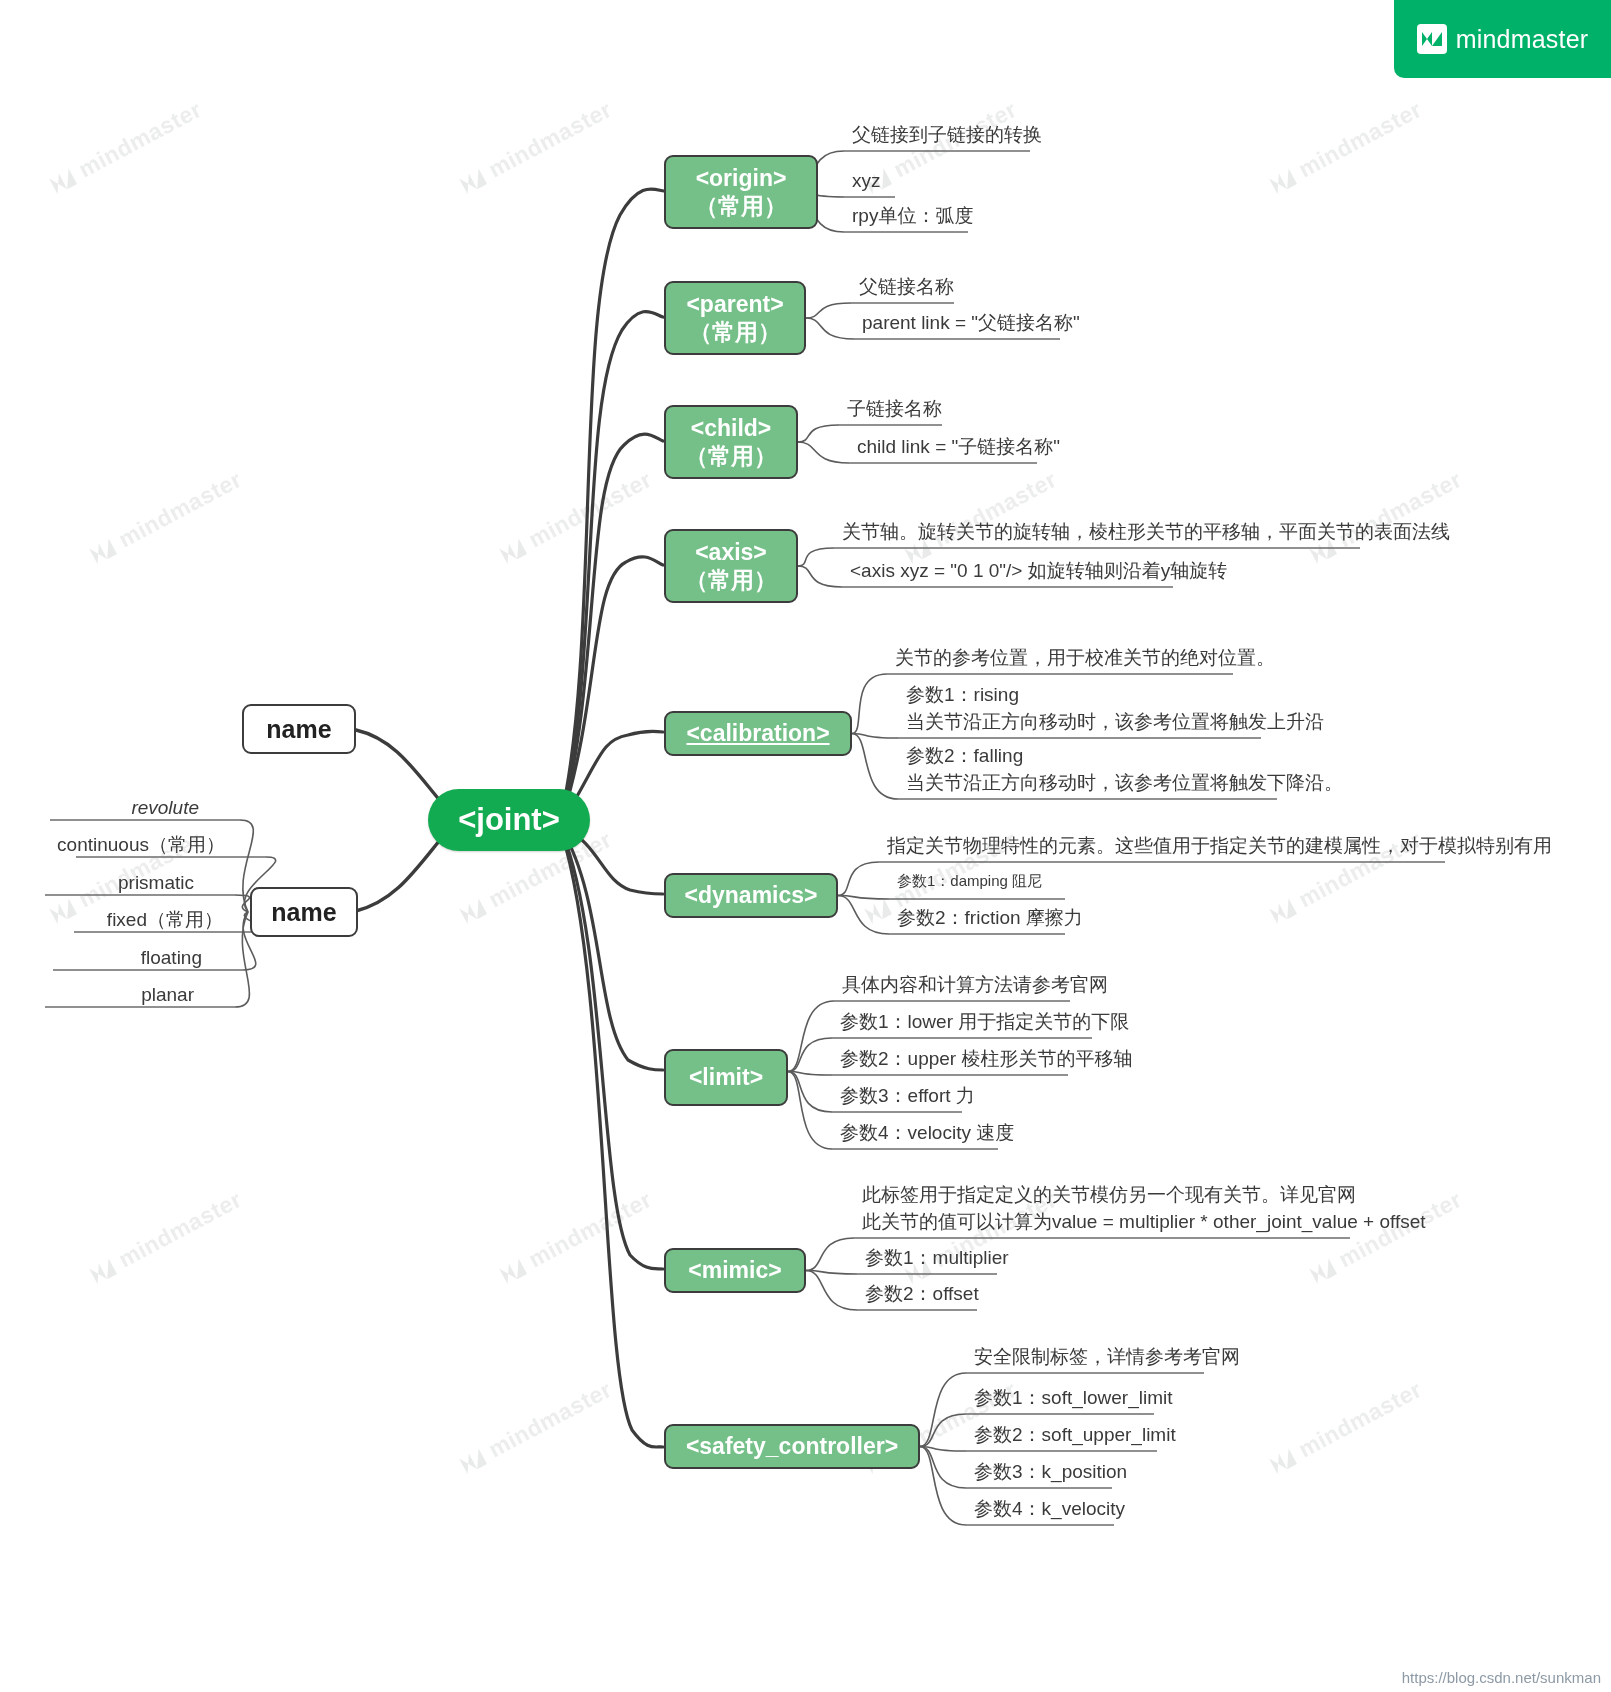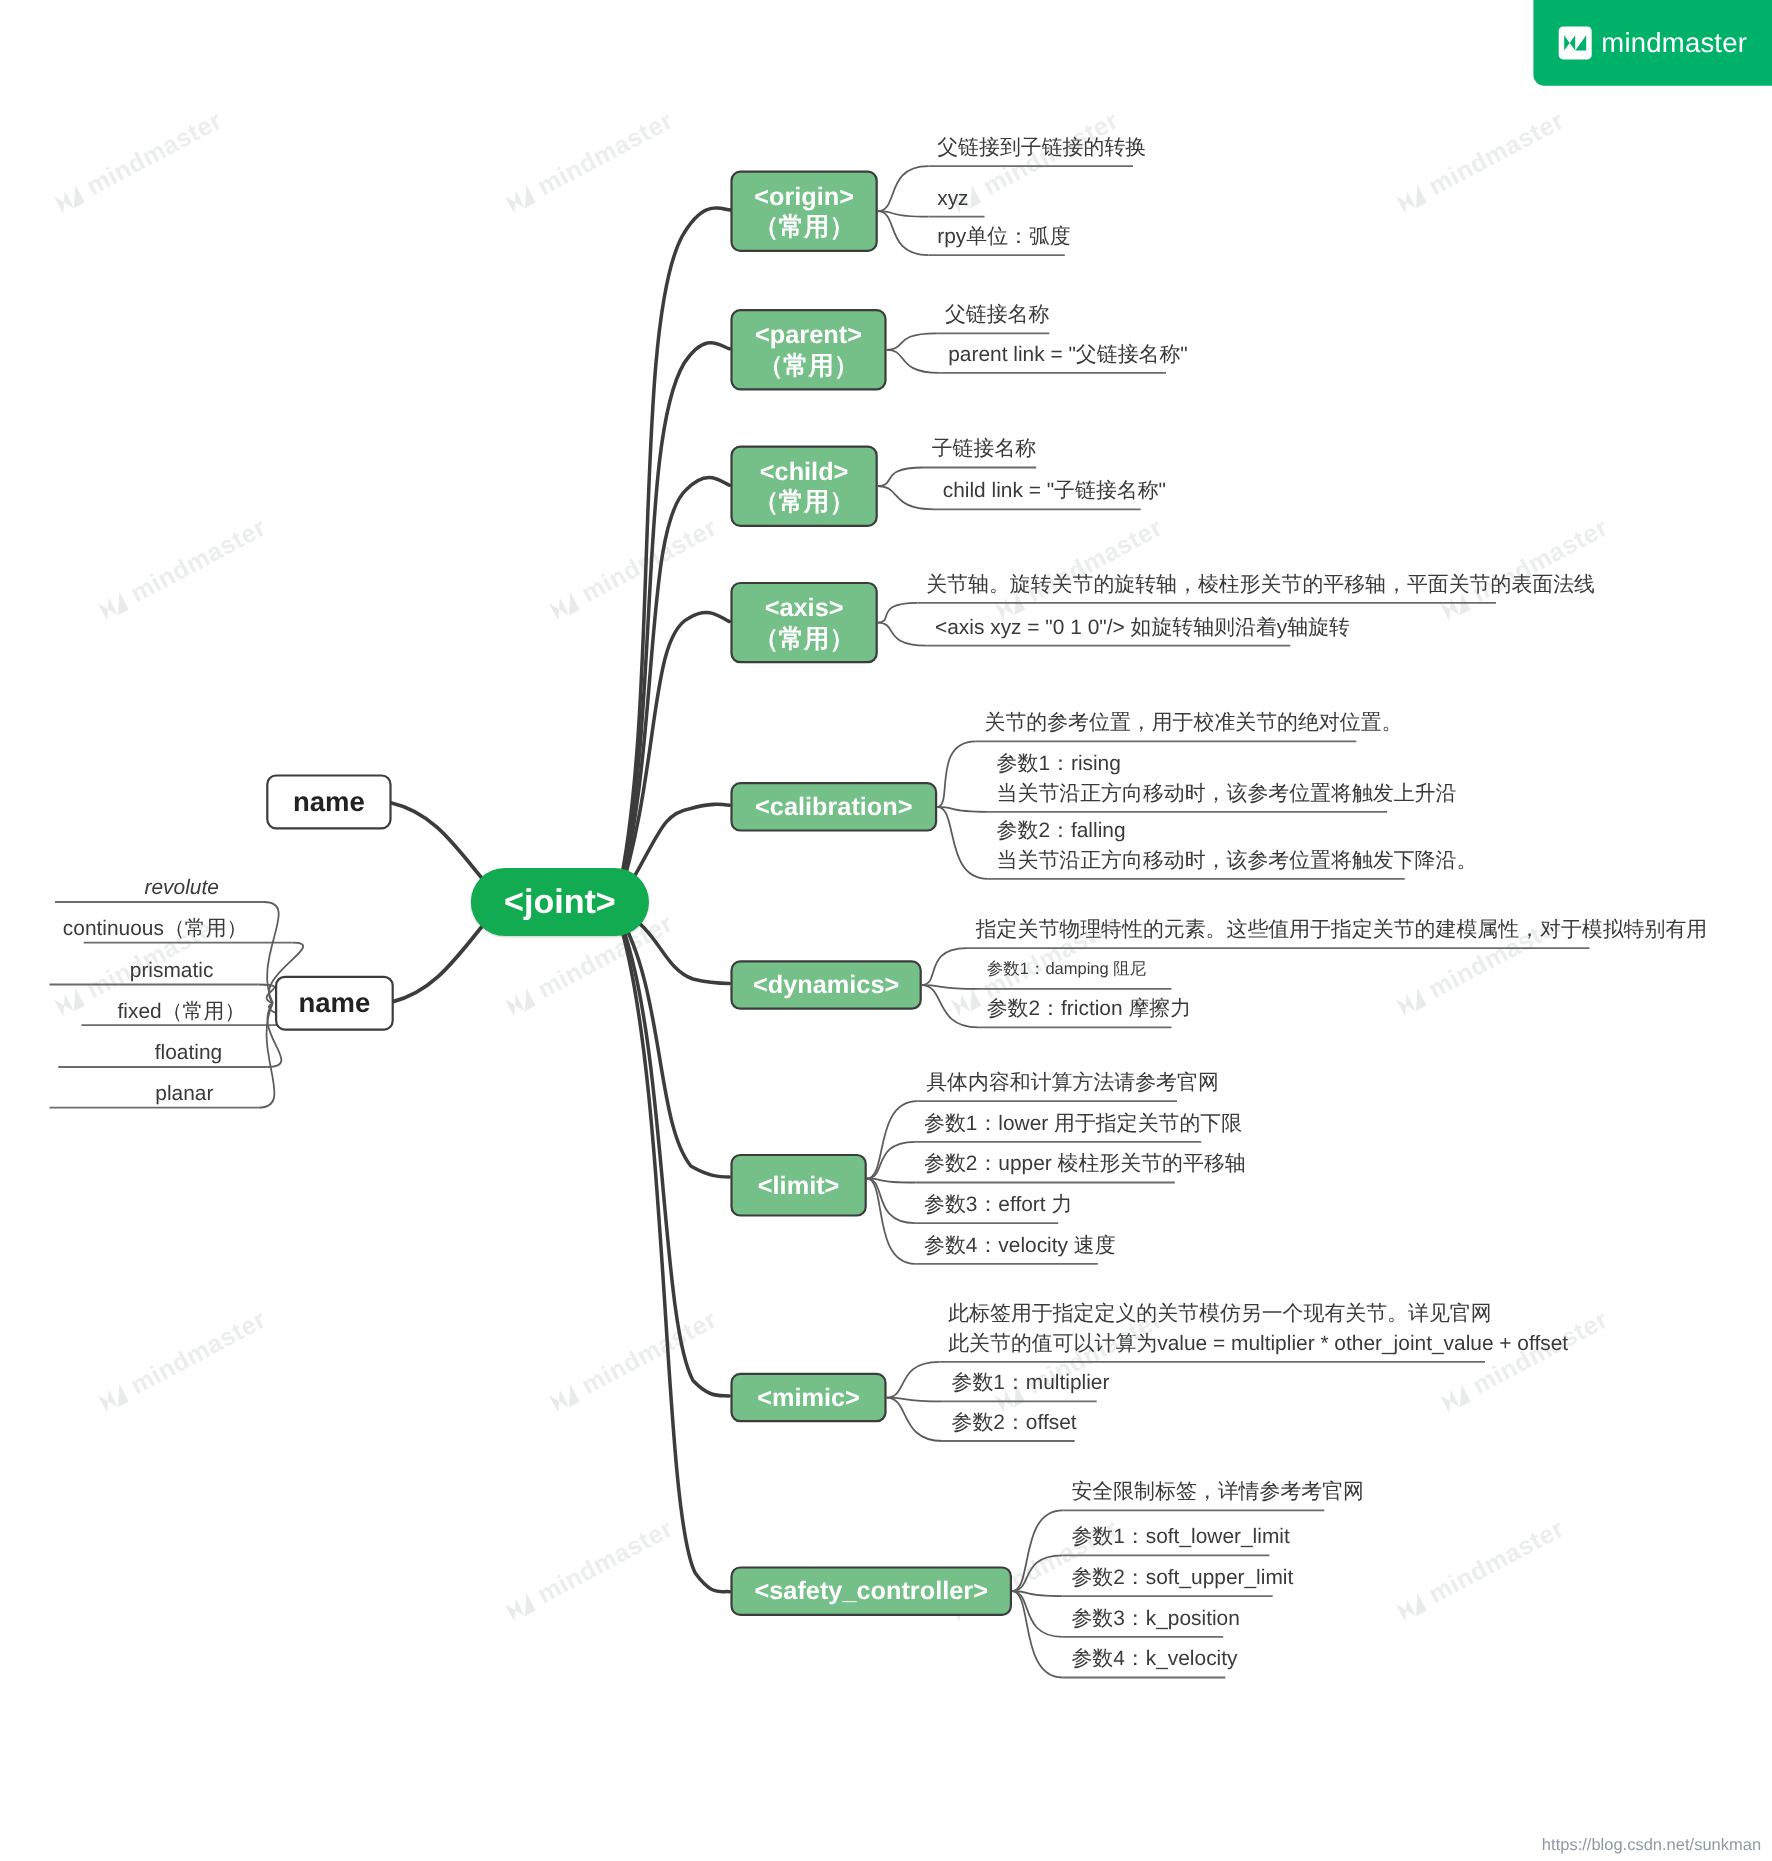--- a/index.html
+++ b/index.html
@@ -411,38 +411,38 @@
   <div id="nodes">
       <div class="node node-root" style="left: 428px; top: 789px; width: 162px; height: 62px;">&lt;joint&gt;</div>
       <div class="node node-main" style="left: 242px; top: 704px; width: 114px; height: 50px;">name</div>
       <div class="node node-main" style="left: 250px; top: 887px; width: 108px; height: 50px;">name</div>
       <div class="leaf leaf-left" style="left: 0px; top: 795px; font-size: 19px; width: 205px; text-align: right; padding-right: 6px; font-style: italic;">revolute</div>
       <div class="leaf leaf-left" style="left: 0px; top: 832px; font-size: 19px; width: 231px; text-align: right; padding-right: 6px;">continuous（常用）</div>
       <div class="leaf leaf-left" style="left: 0px; top: 870px; font-size: 19px; width: 200px; text-align: right; padding-right: 6px;">prismatic</div>
       <div class="leaf leaf-left" style="left: 0px; top: 907px; font-size: 19px; width: 229px; text-align: right; padding-right: 6px; padding-left: 39px;">fixed（常用）</div>
       <div class="leaf leaf-left" style="left: 0px; top: 945px; font-size: 19px; width: 208px; text-align: right; padding-right: 6px;">floating</div>
       <div class="leaf leaf-left" style="left: 0px; top: 982px; font-size: 19px; width: 200px; text-align: right; padding-right: 6px;">planar</div>
-      <div class="node node-green" style="left: 664px; top: 155px; width: 134px; height: 74px; font-size: 23px;">&lt;origin&gt;
+      <div class="node node-green" style="left: 664px; top: 155px; width: 154px; height: 74px; font-size: 23px;">&lt;origin&gt;
 （常用）</div>
       <div class="leaf leaf-left" style="left: 850px; top: 122px; font-size: 19px;">父链接到子链接的转换</div>
       <div class="leaf leaf-left" style="left: 850px; top: 168px; font-size: 19px;">xyz</div>
       <div class="leaf leaf-left" style="left: 850px; top: 203px; font-size: 19px;">rpy单位：弧度</div>
       <div class="node node-green" style="left: 664px; top: 281px; width: 142px; height: 74px; font-size: 23px;">&lt;parent&gt;
 （常用）</div>
       <div class="leaf leaf-left" style="left: 857px; top: 274px; font-size: 19px;">父链接名称</div>
       <div class="leaf leaf-left" style="left: 860px; top: 310px; font-size: 19px;">parent link = "父链接名称"</div>
       <div class="node node-green" style="left: 664px; top: 405px; width: 134px; height: 74px; font-size: 23px;">&lt;child&gt;
 （常用）</div>
       <div class="leaf leaf-left" style="left: 845px; top: 396px; font-size: 19px;">子链接名称</div>
       <div class="leaf leaf-left" style="left: 855px; top: 434px; font-size: 19px;">child link = "子链接名称"</div>
       <div class="node node-green" style="left: 664px; top: 529px; width: 134px; height: 74px; font-size: 23px;">&lt;axis&gt;
 （常用）</div>
       <div class="leaf leaf-left" style="left: 840px; top: 519px; font-size: 19px;">关节轴。旋转关节的旋转轴，棱柱形关节的平移轴，平面关节的表面法线</div>
       <div class="leaf leaf-left" style="left: 848px; top: 558px; font-size: 19px;">&lt;axis xyz = "0 1 0"/&gt; 如旋转轴则沿着y轴旋转</div>
-      <div class="node node-green" style="left: 664px; top: 711px; width: 188px; height: 45px; font-size: 23px;">&lt;calibration&gt;</div>
+      <div class="node node-green" style="left: 664px; top: 711px; width: 188px; height: 45px; font-size: 23px; text-decoration: underline;">&lt;calibration&gt;</div>
       <div class="leaf leaf-left" style="left: 893px; top: 645px; font-size: 19px;">关节的参考位置，用于校准关节的绝对位置。</div>
       <div class="leaf leaf-left" style="left: 904px; top: 682px; font-size: 19px;">参数1：rising
 当关节沿正方向移动时，该参考位置将触发上升沿</div>
       <div class="leaf leaf-left" style="left: 904px; top: 743px; font-size: 19px;">参数2：falling
 当关节沿正方向移动时，该参考位置将触发下降沿。</div>
       <div class="node node-green" style="left: 664px; top: 873px; width: 174px; height: 45px; font-size: 23px;">&lt;dynamics&gt;</div>
       <div class="leaf leaf-left" style="left: 885px; top: 833px; font-size: 19px;">指定关节物理特性的元素。这些值用于指定关节的建模属性，对于模拟特别有用</div>
       <div class="leaf leaf-left" style="left: 895px; top: 870px; font-size: 15px;">参数1：damping 阻尼</div>
       <div class="leaf leaf-left" style="left: 895px; top: 905px; font-size: 19px;">参数2：friction 摩擦力</div>
       <div class="node node-green" style="left: 664px; top: 1049px; width: 124px; height: 57px; font-size: 23px;">&lt;limit&gt;</div>

